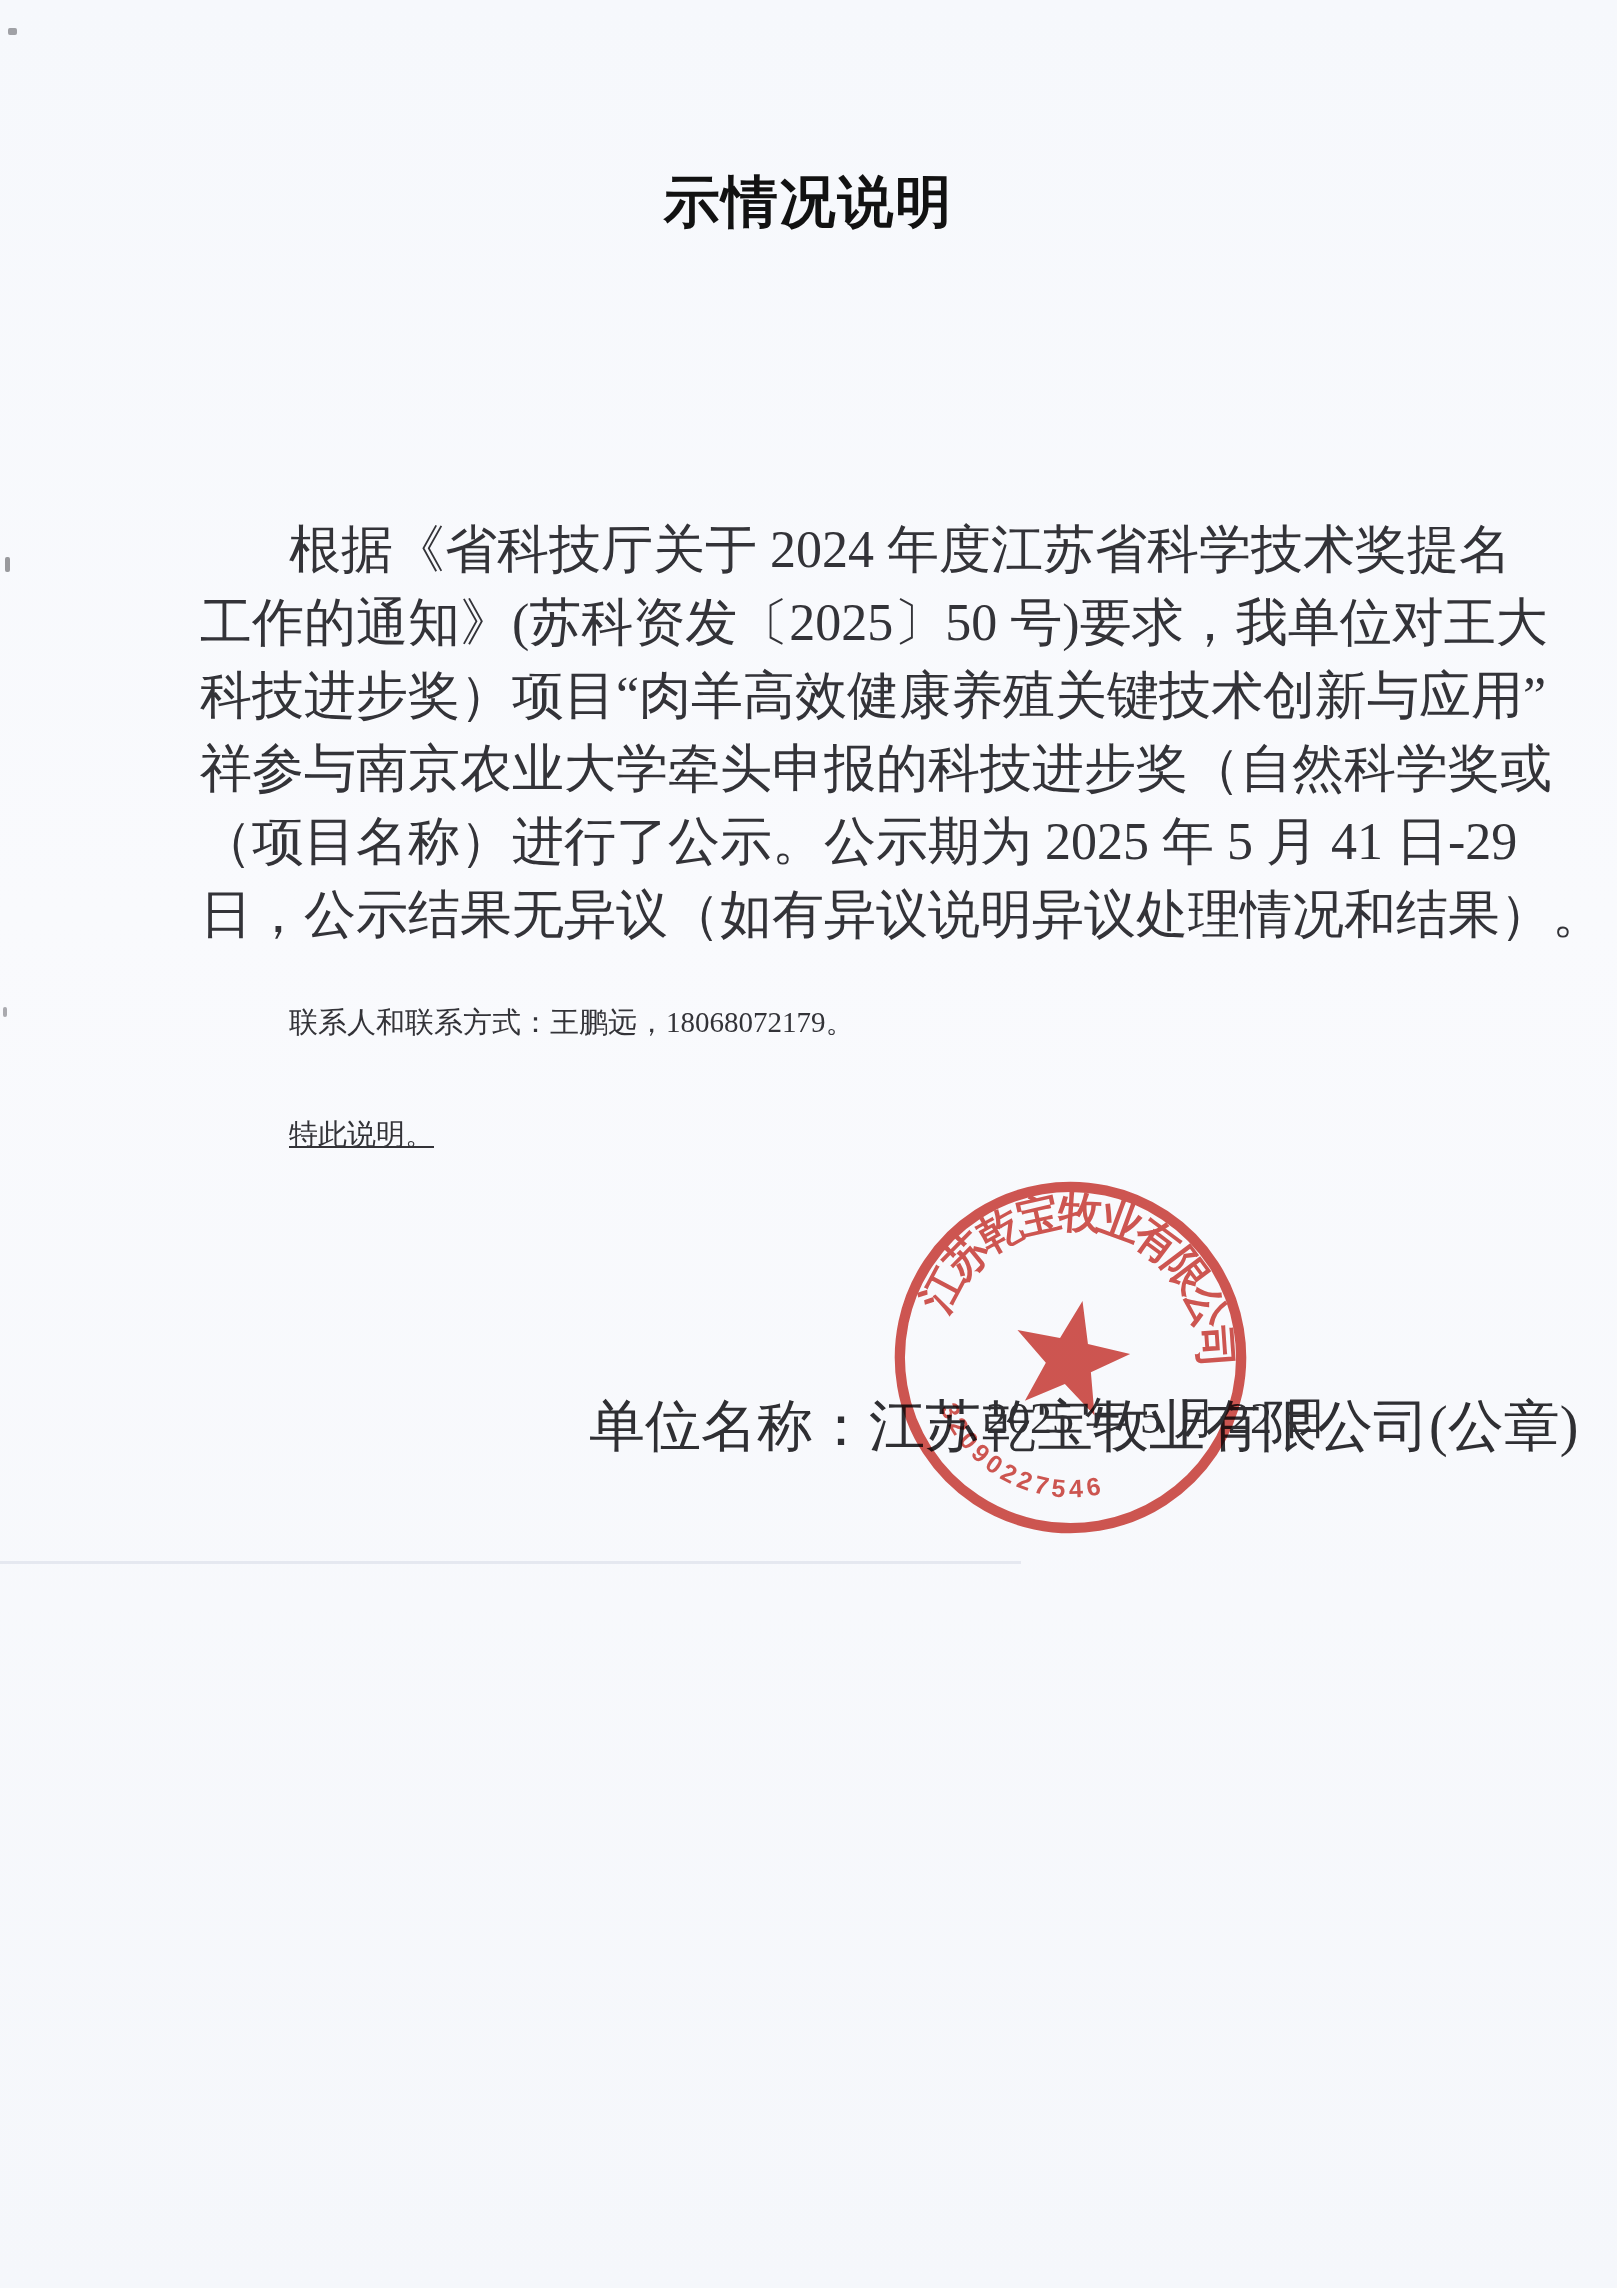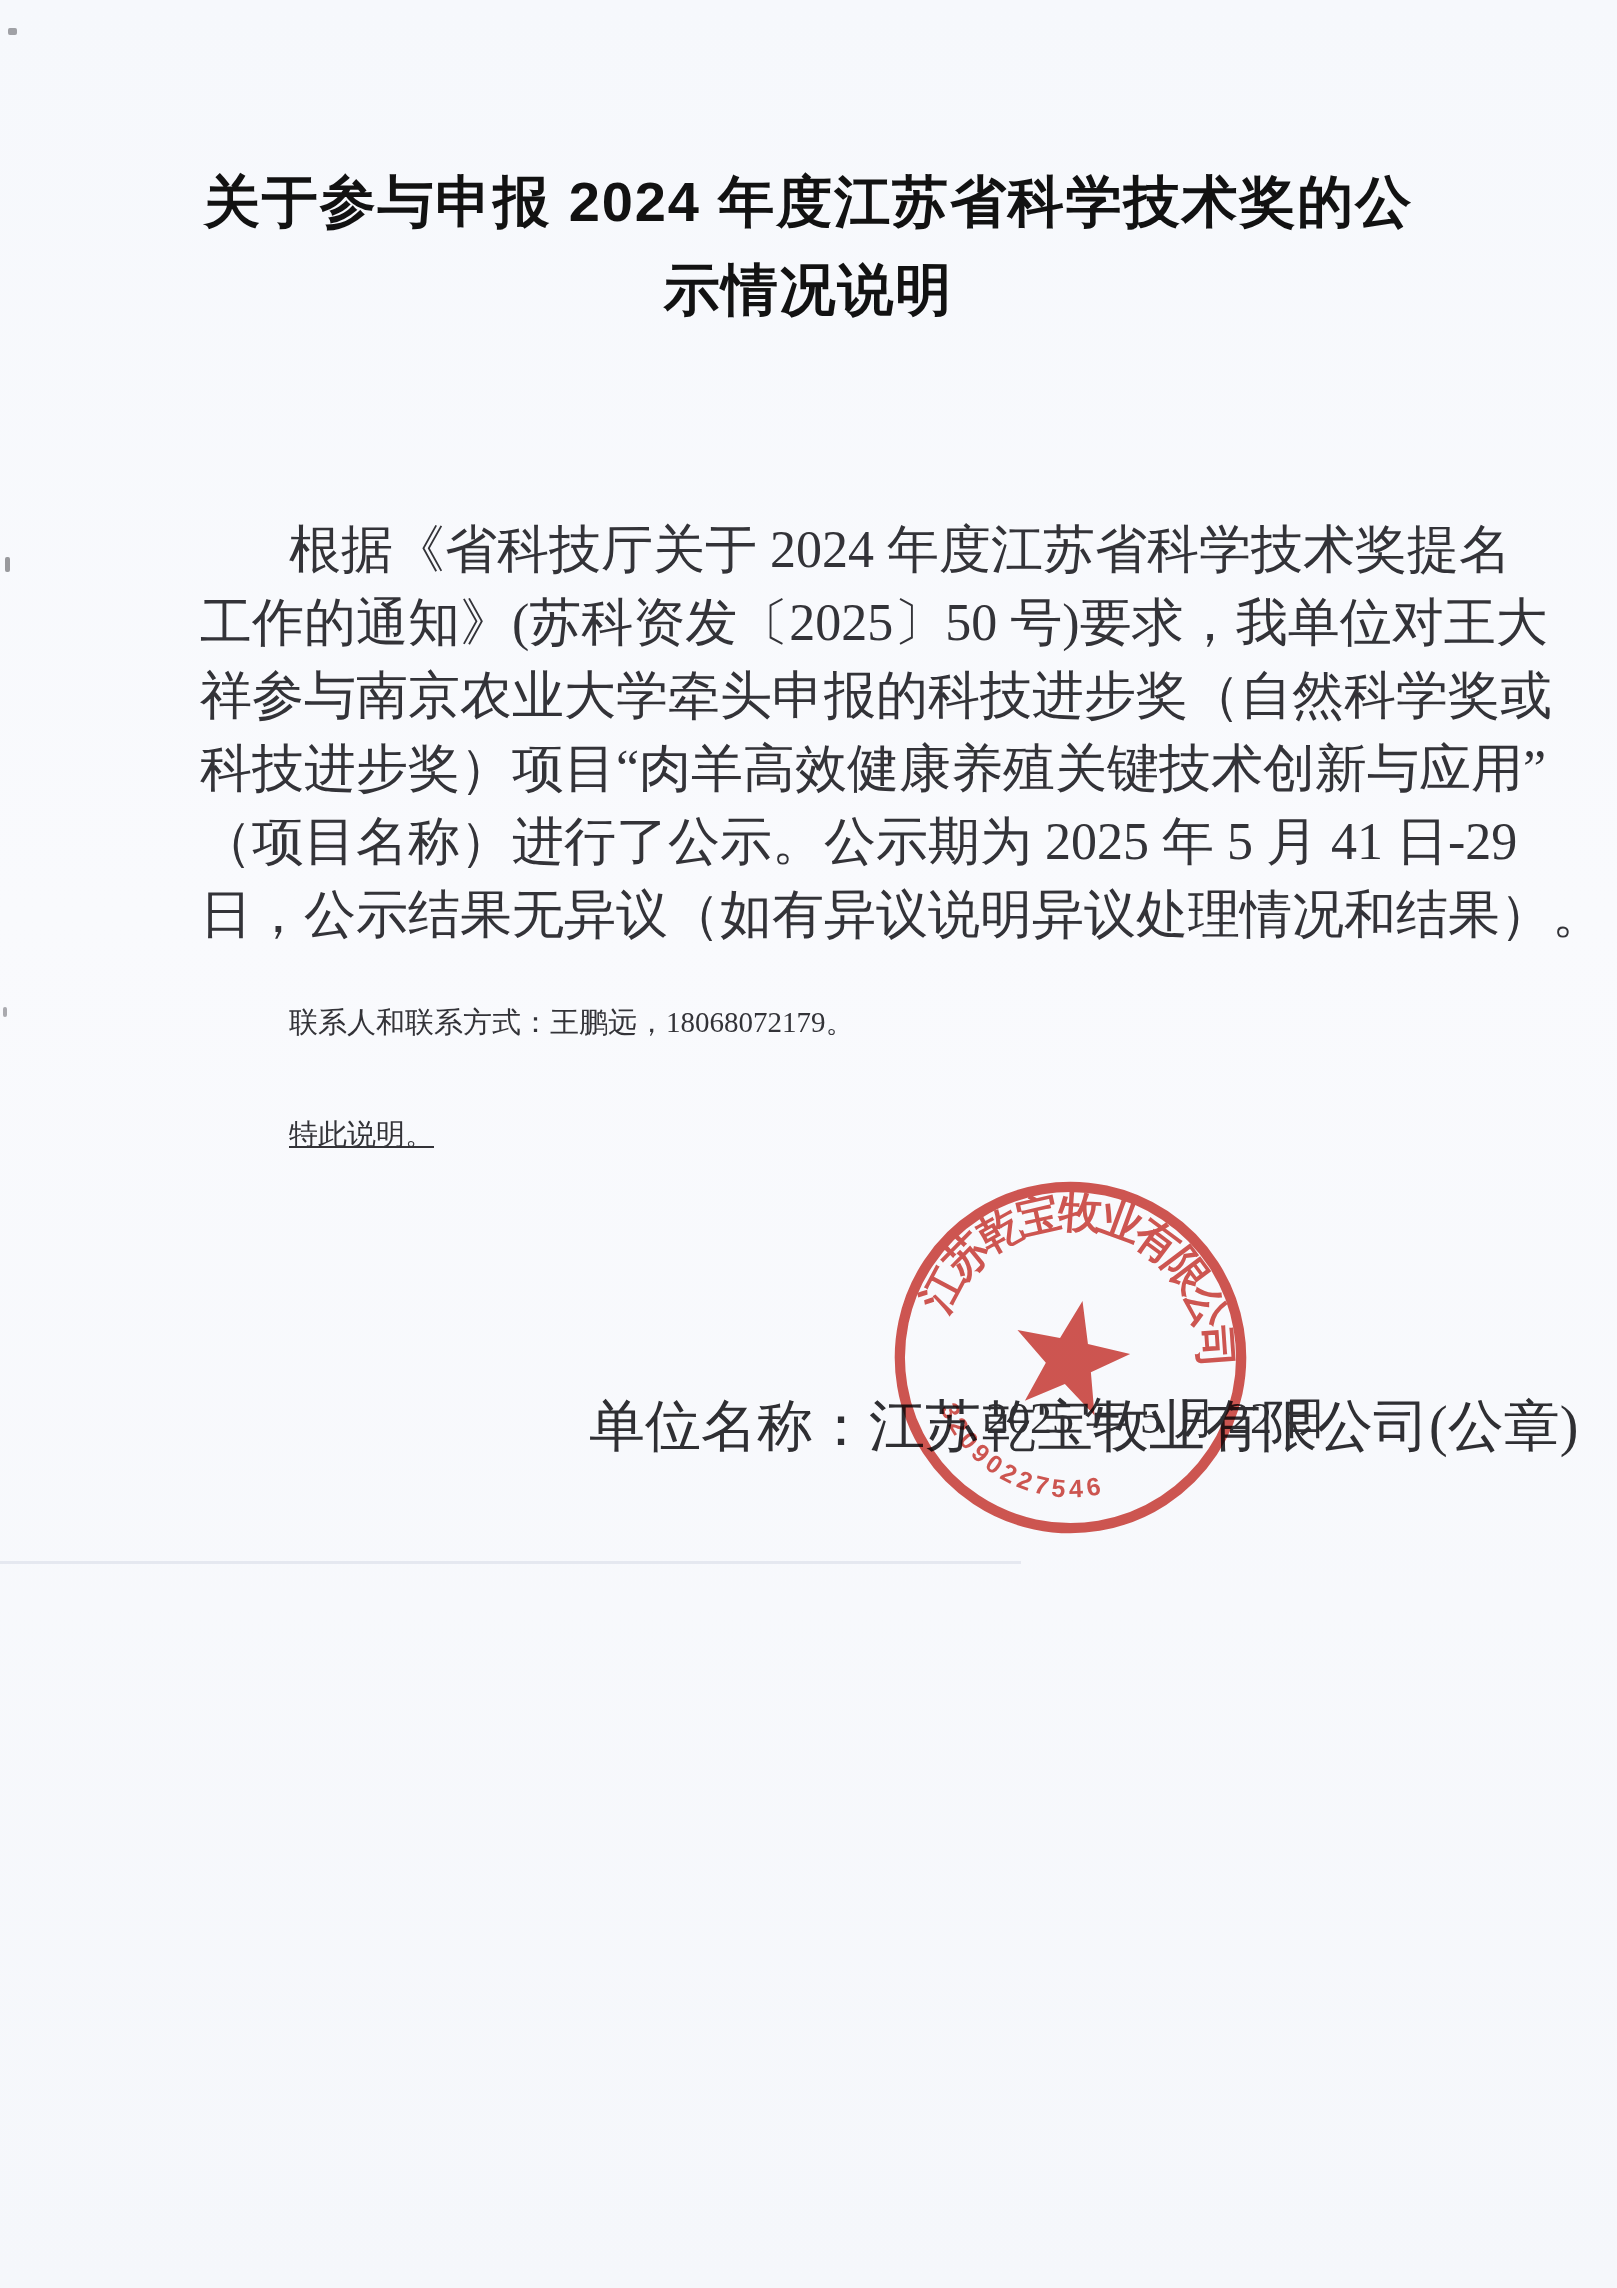--- a/index.html
+++ b/index.html
@@ -63,29 +63,28 @@
   .speck.s1{ left:4.7px;top:557px;width:5.6px;height:15px;opacity:.55; }
   .speck.s2{ left:2.8px;top:1007px;width:4.7px;height:10.3px;opacity:.45; }
   .speck.s3{ left:8.4px;top:28px;width:8.4px;height:6.5px;opacity:.5; }
 </style>
 </head>
 <body>
 
 <div class="page">
 
   <div class="doc-title">
-    <div>关于参与申报 2024 年度江苏省科学技术奖的公</div>
     <div>示情况说明</div>
   </div>
 
   <div class="body-block">
     <span class="body-line indent">根据《省科技厅关于 2024 年度江苏省科学技术奖提名</span>
     <span class="body-line">工作的通知》(苏科资发〔2025〕50 号)要求，我单位对王大</span>
+    <span class="body-line">科技进步奖）项目“肉羊高效健康养殖关键技术创新与应用”</span>
     <span class="body-line">祥参与南京农业大学牵头申报的科技进步奖（自然科学奖或</span>
-    <span class="body-line">科技进步奖）项目“肉羊高效健康养殖关键技术创新与应用”</span>
     <span class="body-line">（项目名称）进行了公示。公示期为 2025 年 5 月 41 日-29</span>
     <span class="body-line">日，公示结果无异议（如有异议说明异议处理情况和结果）。</span>
   </div>
 
   <div class="para contact">联系人和联系方式：王鹏远，18068072179。</div>
 
   <div class="para closing">特此说明。</div>
 
   <div class="sig-company">单位名称：江苏乾宝牧业有限公司(公章)</div>
 

